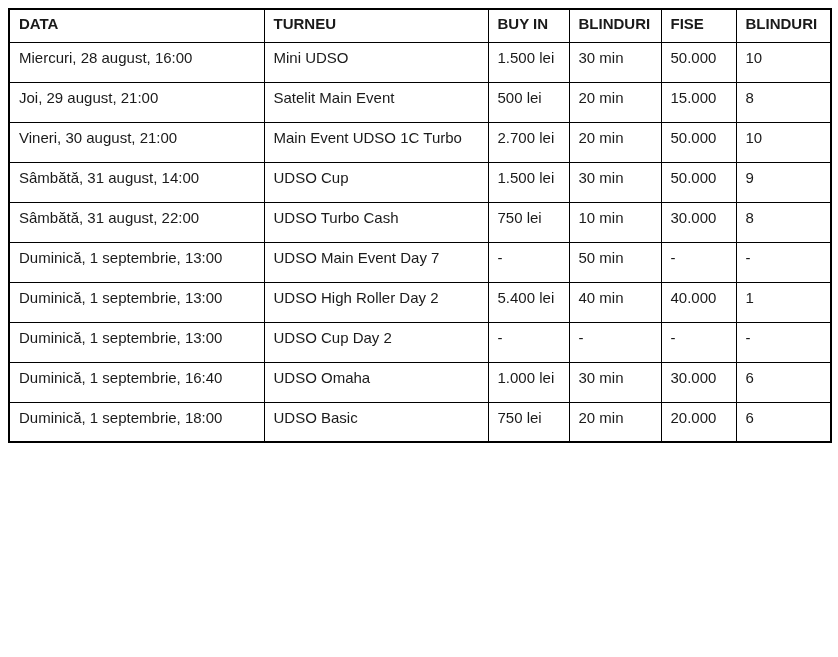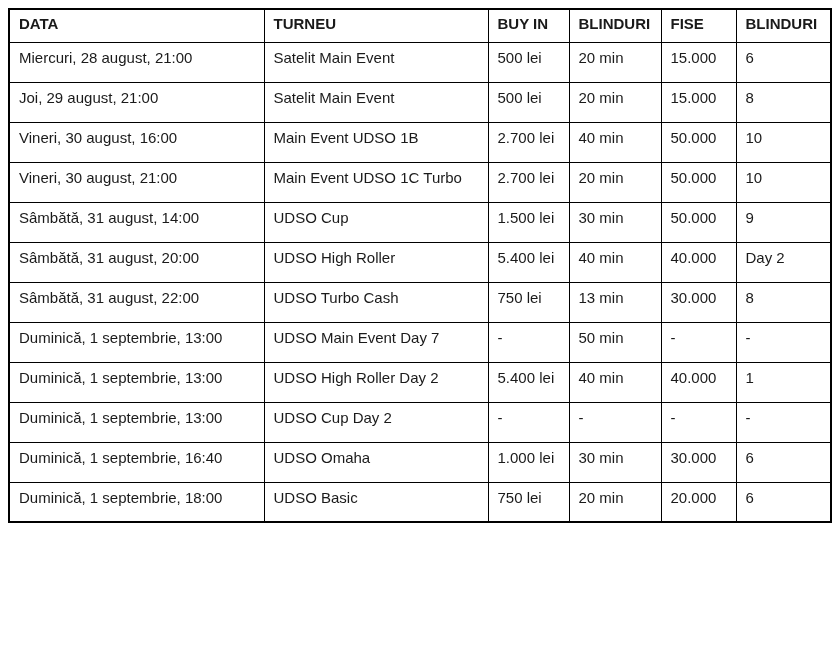--- a/index.html
+++ b/index.html
@@ -65,72 +65,56 @@
           <th>DATA</th>
           <th>TURNEU</th>
           <th>BUY IN</th>
           <th>BLINDURI</th>
           <th>FISE</th>
           <th>BLINDURI</th>
         </tr>
     </thead>
     <tbody>
         <tr>
-          <td>Miercuri, 28 august, 21:00</td>
-          <td>Satelit Main Event</td>
-          <td>500 lei</td>
-          <td>20 min</td>
-          <td>15.000</td>
-          <td>6</td>
+          <td>Miercuri, 28 august, 16:00</td>
+          <td>Mini UDSO</td>
+          <td>1.500 lei</td>
+          <td>30 min</td>
+          <td>50.000</td>
+          <td>10</td>
         </tr>
         <tr>
           <td>Joi, 29 august, 21:00</td>
           <td>Satelit Main Event</td>
           <td>500 lei</td>
           <td>20 min</td>
           <td>15.000</td>
           <td>8</td>
-        </tr>
-        <tr>
-          <td>Vineri, 30 august, 16:00</td>
-          <td>Main Event UDSO 1B</td>
-          <td>2.700 lei</td>
-          <td>40 min</td>
-          <td>50.000</td>
-          <td>10</td>
         </tr>
         <tr>
           <td>Vineri, 30 august, 21:00</td>
           <td>Main Event UDSO 1C Turbo</td>
           <td>2.700 lei</td>
           <td>20 min</td>
           <td>50.000</td>
           <td>10</td>
         </tr>
         <tr>
           <td>Sâmbătă, 31 august, 14:00</td>
           <td>UDSO Cup</td>
           <td>1.500 lei</td>
           <td>30 min</td>
           <td>50.000</td>
           <td>9</td>
         </tr>
         <tr>
-          <td>Sâmbătă, 31 august, 20:00</td>
-          <td>UDSO High Roller</td>
-          <td>5.400 lei</td>
-          <td>40 min</td>
-          <td>40.000</td>
-          <td>Day 2</td>
-        </tr>
-        <tr>
           <td>Sâmbătă, 31 august, 22:00</td>
           <td>UDSO Turbo Cash</td>
           <td>750 lei</td>
-          <td>13 min</td>
+          <td>10 min</td>
           <td>30.000</td>
           <td>8</td>
         </tr>
         <tr>
           <td>Duminică, 1 septembrie, 13:00</td>
           <td>UDSO Main Event Day 7</td>
           <td>-</td>
           <td>50 min</td>
           <td>-</td>
           <td>-</td>

